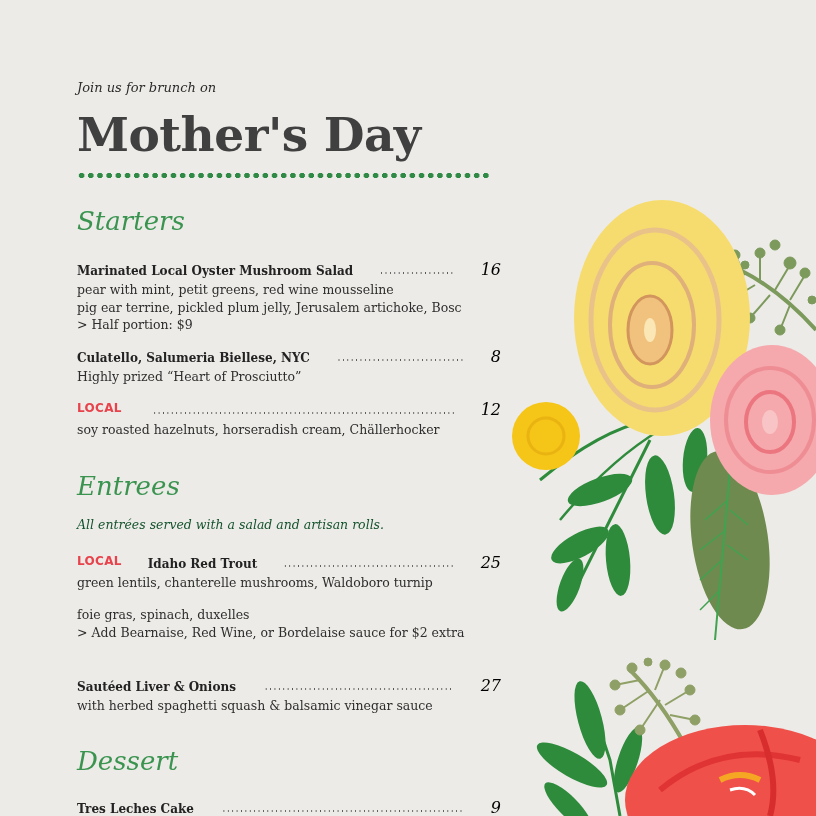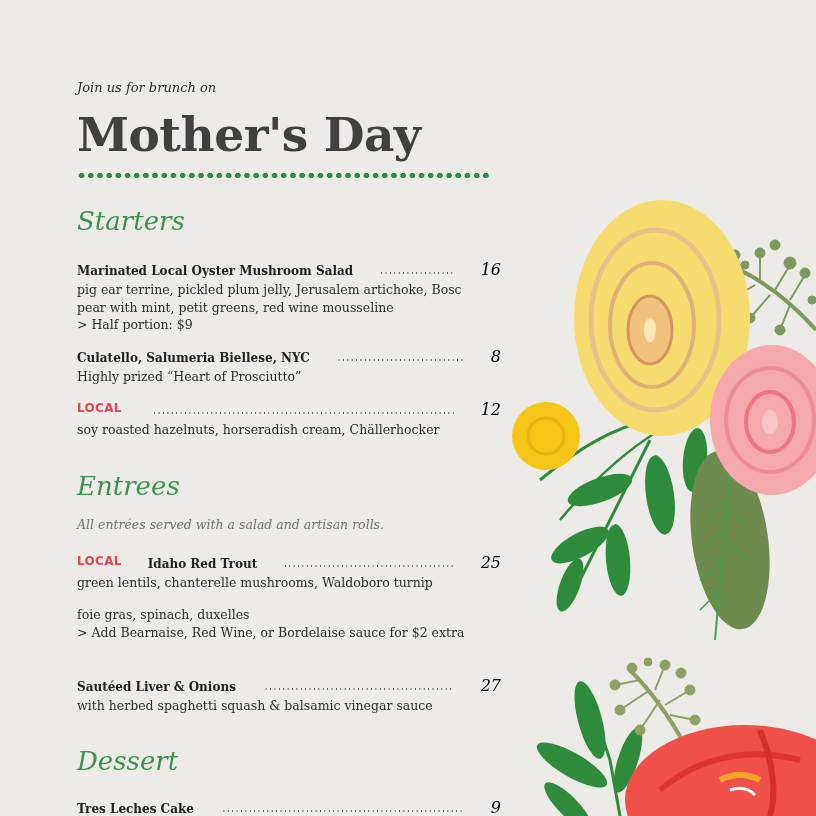--- a/index.html
+++ b/index.html
@@ -22,21 +22,21 @@
       position: absolute; top: 172px; left: 0; width: 415px; height: 7px;
       background-image: radial-gradient(circle, #2f8a45 2.6px, transparent 3px);
       background-size: 9.2px 7px; background-repeat: repeat-x;
     }
     .section-title {
       position: absolute; left: 0;
       font-family: "DejaVu Serif", serif; font-style: italic; font-size: 26px; color: #3a9450;
     }
     .section-note {
       position: absolute; left: 0;
-      font-family: "DejaVu Serif", serif; font-style: italic; font-size: 12.5px; color: #737373; text-align: center;
+      font-family: "DejaVu Serif", serif; font-style: italic; font-size: 12.5px; color: #14532d; text-align: center;
     }
     .item { position: absolute; left: 0; width: 424px; }
     .item-head { display: flex; align-items: baseline; height: 20px; gap: 21px; }
     .local {
       font-family: "DejaVu Sans", sans-serif; font-size: 12px; font-weight: bold;
       color: #e8434c; margin-right: 5px; letter-spacing: 0.3px; position: relative; top: -3px;
     }
     .item-name {
       font-family: "DejaVu Serif", serif; font-weight: bold; font-size: 12px; color: #222;
       white-space: nowrap;
@@ -66,22 +66,22 @@
 
   <div class="section-title" style="top:206px;">Starters</div>
 
   <div class="item" style="top:260px;">
     <div class="item-head">
       <span class="item-name">Marinated Local Oyster Mushroom Salad</span>
       <span class="leader"></span>
       <span class="price">16</span>
     </div>
     <div class="desc">
+      <div>pear with mint, petit greens, red wine mousseline</div>
       <div>pig ear terrine, pickled plum jelly, Jerusalem artichoke, Bosc</div>
-      <div>pear with mint, petit greens, red wine mousseline</div>
       <div>&gt; Half portion: $9</div>
     </div>
   </div>
 
   <div class="item" style="top:347px;">
     <div class="item-head">
       <span class="item-name">Culatello, Salumeria Biellese, NYC</span>
       <span class="leader"></span>
       <span class="price">8</span>
     </div>

